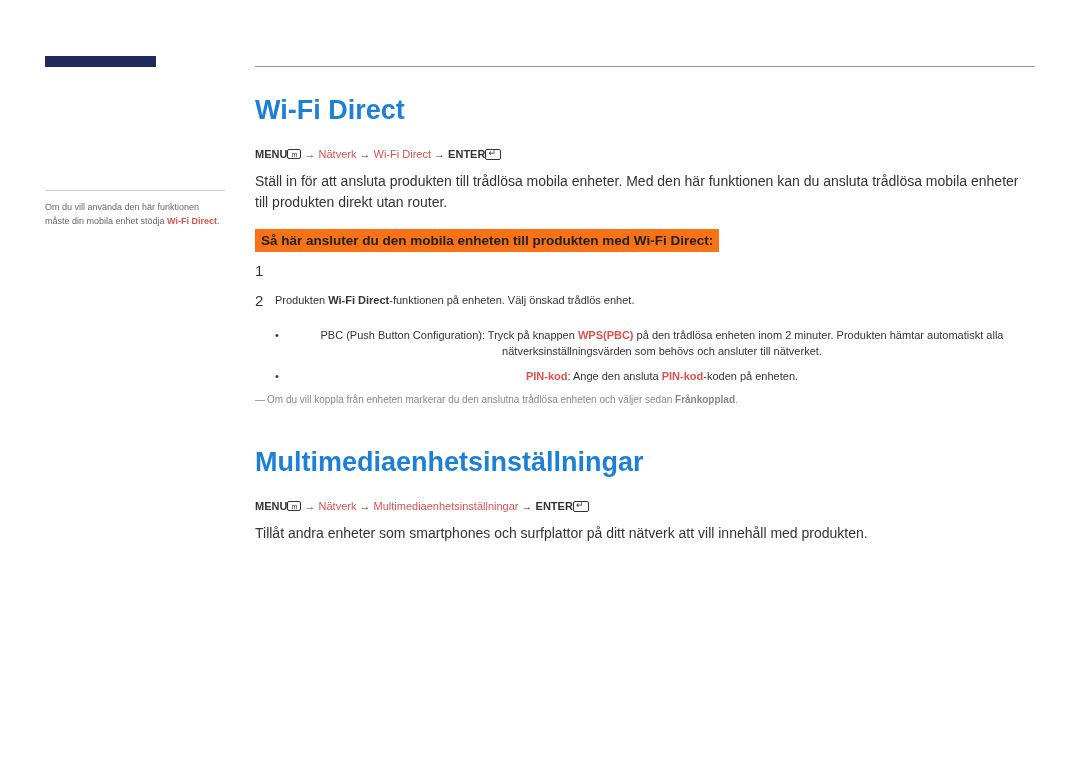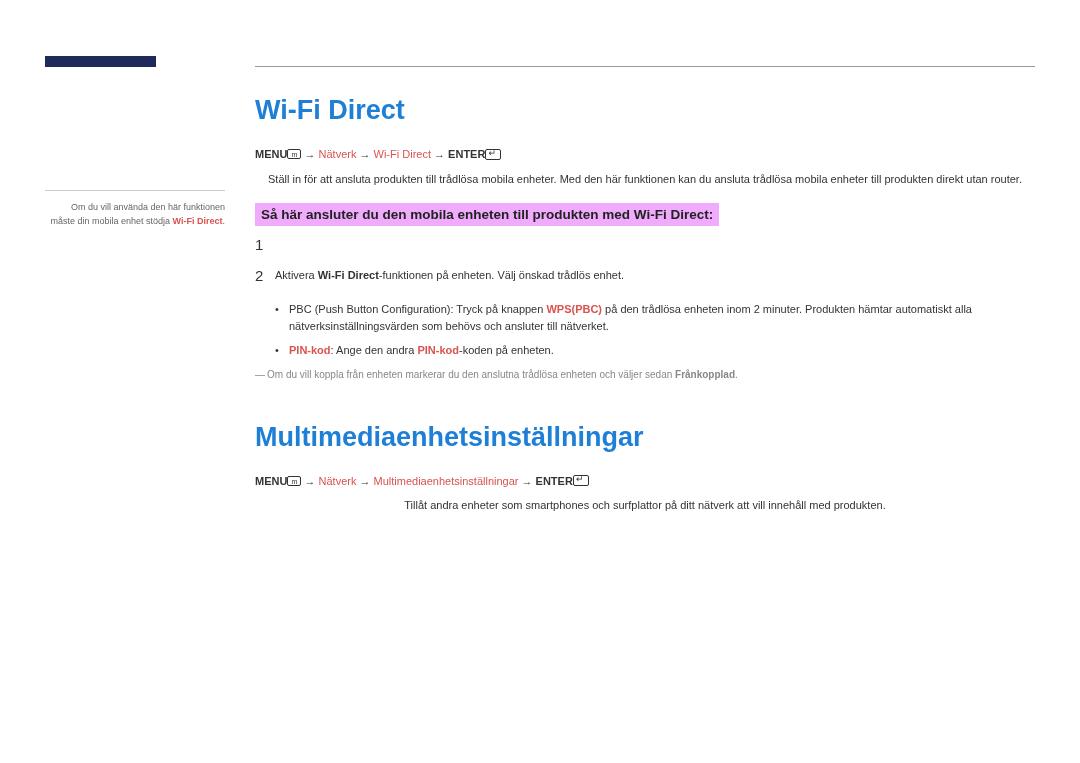--- a/index.html
+++ b/index.html
@@ -25,21 +25,20 @@
     left: 255px;
     right: 45px;
     height: 1px;
     background: #999;
   }
   .sidebar {
     position: absolute;
     top: 190px;
     left: 45px;
     width: 180px;
-    text-align: right;
   }
   .side-rule {
     height: 1px;
     background: #ccc;
     margin-bottom: 10px;
   }
   .side-note {
     font-size: 9px;
     line-height: 1.5;
     color: #666;
@@ -87,28 +86,27 @@
     top:-1px;
   }
   .icon-enter::after {
     content: "↵";
     font-size: 9px;
     position: absolute;
     top: -2px;
     left: 2px;
   }
   .desc {
-    font-size: 11px;
+    font-size: 14px;
     line-height: 1.5;
     margin-bottom: 16px;
-    text-align: center;
   }
   .highlight-bar {
     display: inline-block;
-    background: #f0abfc;
+    background: #f97316;
     color: #222;
     font-weight: bold;
     font-size: 13.5px;
     padding: 4px 6px;
     margin-bottom: 10px;
   }
   .steps { margin-bottom: 14px; }
   .step {
     display: flex;
     align-items: flex-start;
@@ -122,20 +120,21 @@
     color: #333;
     width: 20px;
     flex-shrink: 0;
     margin-top:-2px;
   }
   .step .txt { flex: 1; }
   .step .bold { font-weight: bold; }
   .bullets {
     padding-left: 20px;
     margin-bottom: 7px;
+    text-align: center;
   }
   .bullet {
     position: relative;
     font-size: 11px;
     line-height: 1.5;
     padding-left: 14px;
     margin-bottom: 8px;
   }
   .bullet::before {
     content: "•";
@@ -187,31 +186,31 @@
 
   <div class="highlight-bar">Så här ansluter du den mobila enheten till produkten med Wi-Fi Direct:</div>
 
   <div class="steps">
     <div class="step">
       <div class="num">1</div>
     </div>
     <div class="step">
       <div class="num">2</div>
       <div class="txt">
-        <span>Aktivera </span><span class="bold">Wi-Fi Direct</span><span>-funktionen på enheten. Välj önskad trådlös enhet.</span>
+        <span>Produkten </span><span class="bold">Wi-Fi Direct</span><span>-funktionen på enheten. Välj önskad trådlös enhet.</span>
       </div>
     </div>
   </div>
 
   <div class="bullets">
     <div class="bullet">
       <span>PBC (Push Button Configuration): Tryck på knappen </span><span class="red">WPS(PBC)</span><span> på den trådlösa enheten inom 2 minuter. Produkten hämtar automatiskt alla nätverksinställningsvärden som behövs och ansluter till nätverket.</span>
     </div>
     <div class="bullet">
-      <span class="red">PIN-kod</span><span>: Ange den andra </span><span class="red">PIN-kod</span><span>-koden på enheten.</span>
+      <span class="red">PIN-kod</span><span>: Ange den ansluta </span><span class="red">PIN-kod</span><span>-koden på enheten.</span>
     </div>
   </div>
 
   <div class="note-line">
     <span>Om du vill koppla från enheten markerar du den anslutna trådlösa enheten och väljer sedan </span><span class="bold">Frånkopplad</span><span>.</span>
   </div>
 
   <div class="section2">
     <h1 class="blue">Multimediaenhetsinställningar</h1>
 

